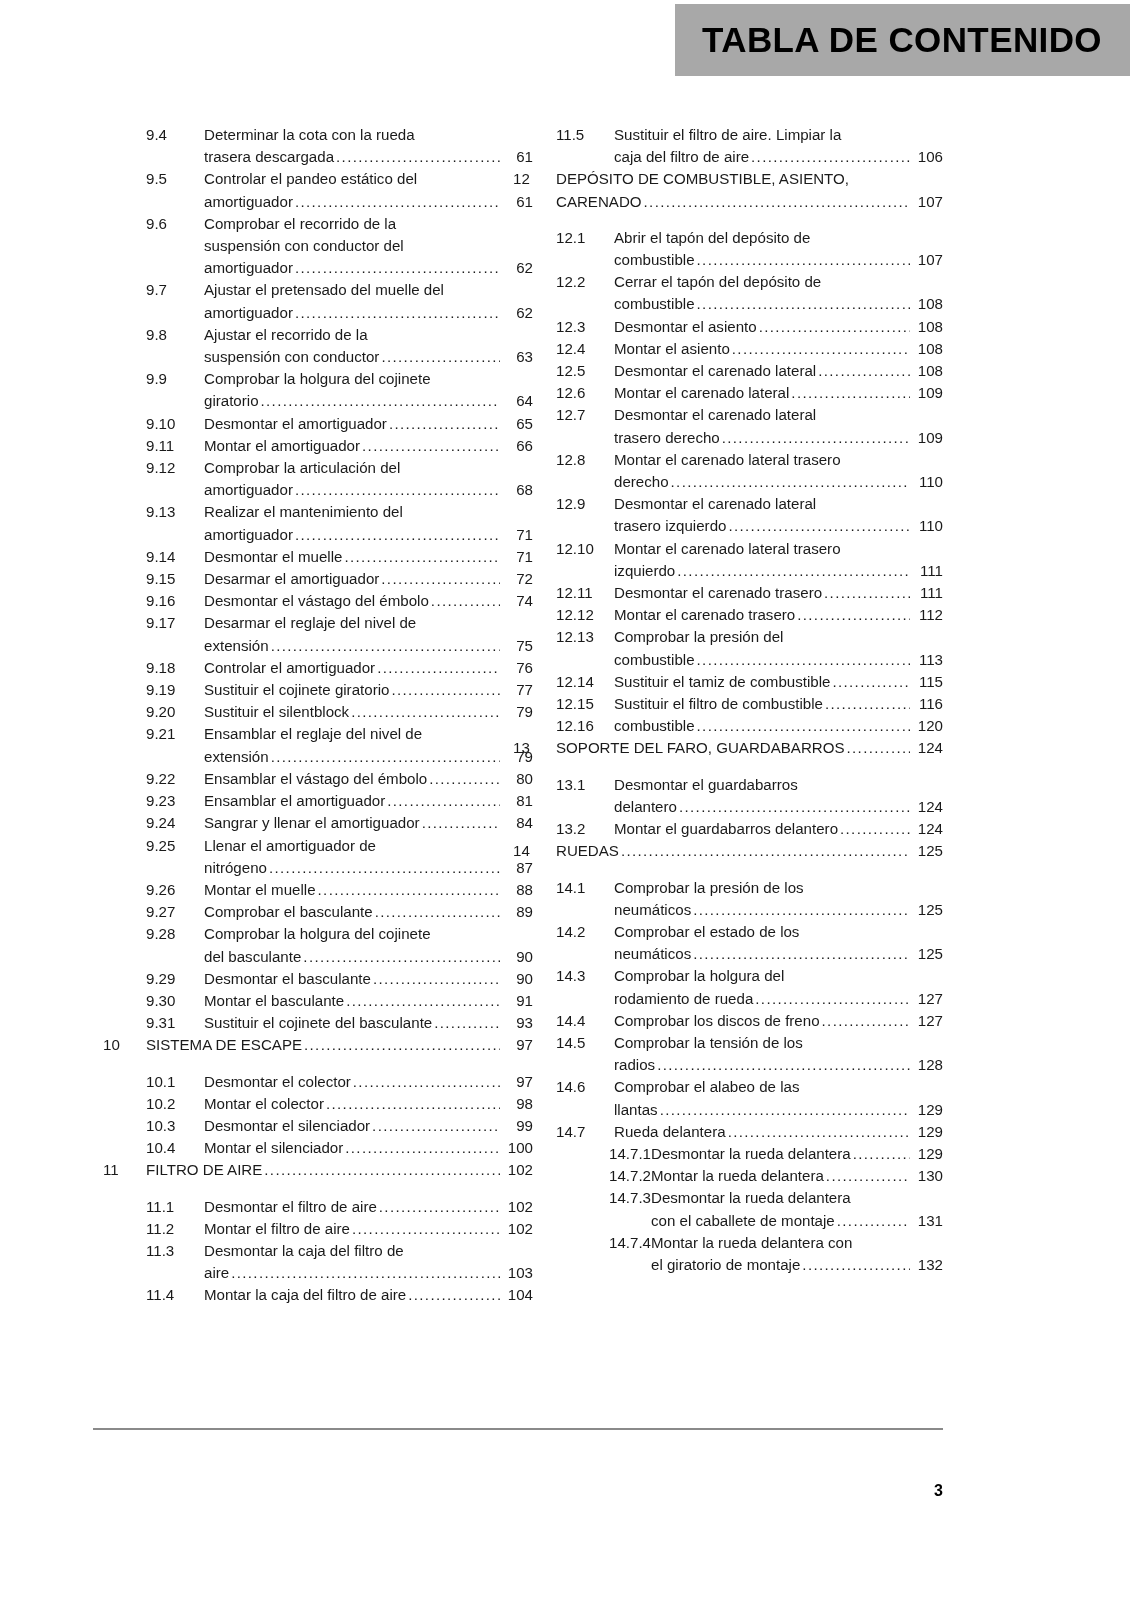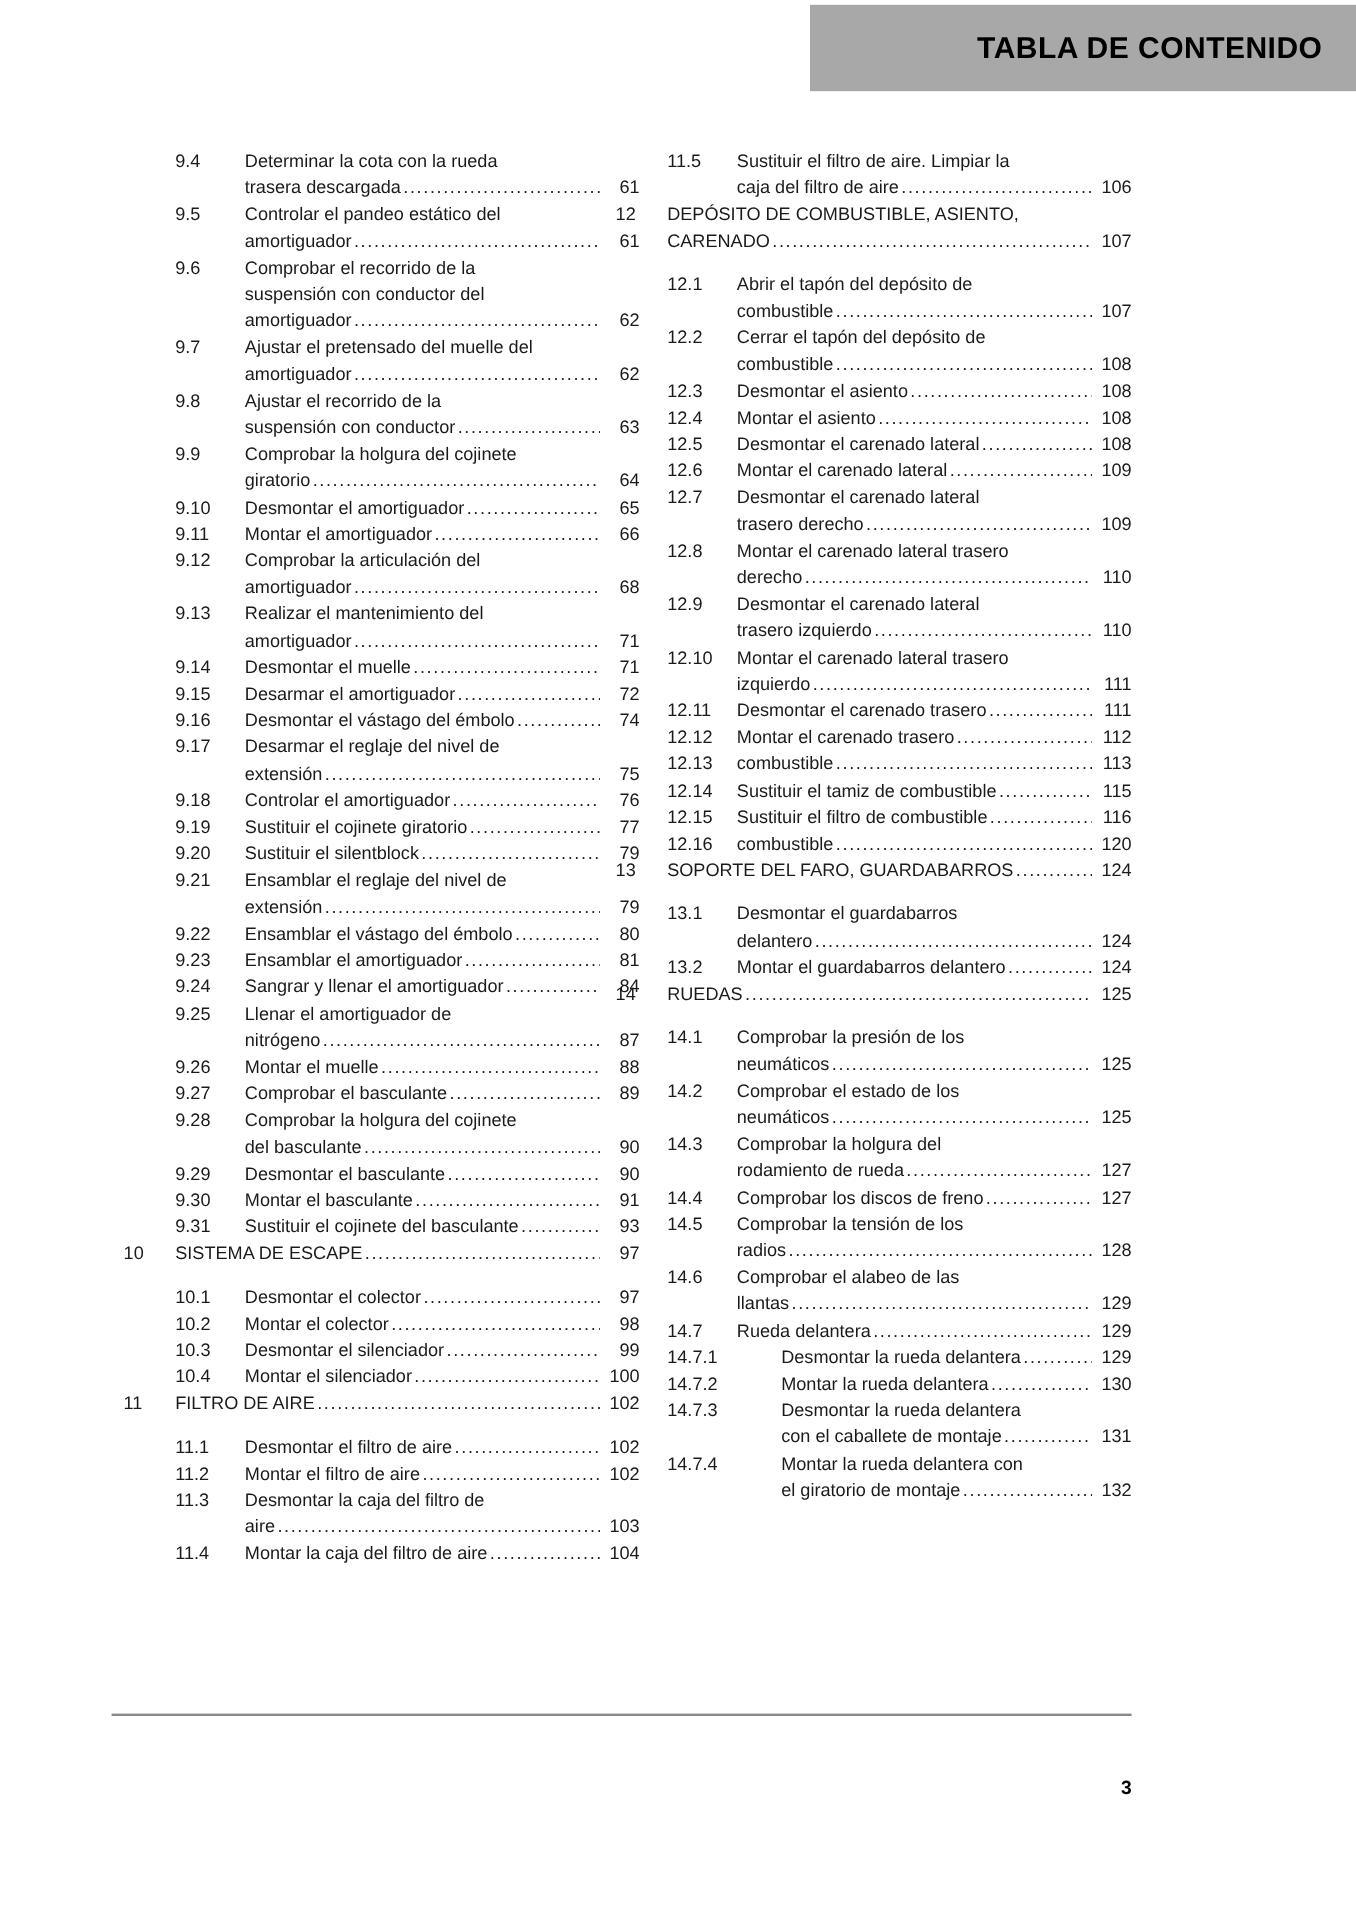--- a/index.html
+++ b/index.html
@@ -24,21 +24,21 @@
     width: 455px;
     height: 72px;
     background: #a8a8a8;
     display: flex;
     align-items: center;
     justify-content: flex-end;
     box-sizing: border-box;
     padding-right: 28px;
   }
   #header-title {
-    font-size: 25px;
+    font-size: 35px;
     font-weight: bold;
     letter-spacing: 0.4px;
     color: #000000;
     white-space: nowrap;
   }
 
   
   #toc-body {
     position: absolute;
     left: 0;
@@ -63,21 +63,21 @@
   
   .toc-entry.level-1 { }
   .toc-entry.level-1 + .toc-entry { margin-top: 14px; }
 
   .entry-number {
     flex: 0 0 auto;
     white-space: nowrap;
   }
   .level-1 > .entry-number { width: 43px; }
   .level-2 > .entry-number { width: 58px; margin-left: 43px; }
-  .level-3 > .entry-number { width: 95px; margin-left: 43px; }
+  .level-3 > .entry-number { width: 95px; margin-left: 43px; text-align: right; }
 
   .entry-body {
     flex: 1 1 auto;
     min-width: 0;
   }
   .entry-lastline {
     display: flex;
     align-items: baseline;
     width: 100%;
   }
@@ -672,20 +672,21 @@
           <div class="entry-lastline">
             <span class="lastline-text">Montar el carenado trasero</span>
             <span class="leader">................................................................................................................</span>
             <span class="entry-page">112</span>
           </div>
         </div>
       </div>
       <div class="toc-entry level-2">
         <span class="entry-number">12.13</span>
         <div class="entry-body">
+          <span class="wrapline">Comprobar la presión del</span>
           <div class="entry-lastline">
             <span class="lastline-text">combustible</span>
             <span class="leader">................................................................................................................</span>
             <span class="entry-page">113</span>
           </div>
         </div>
       </div>
       <div class="toc-entry level-2">
         <span class="entry-number">12.14</span>
         <div class="entry-body">

